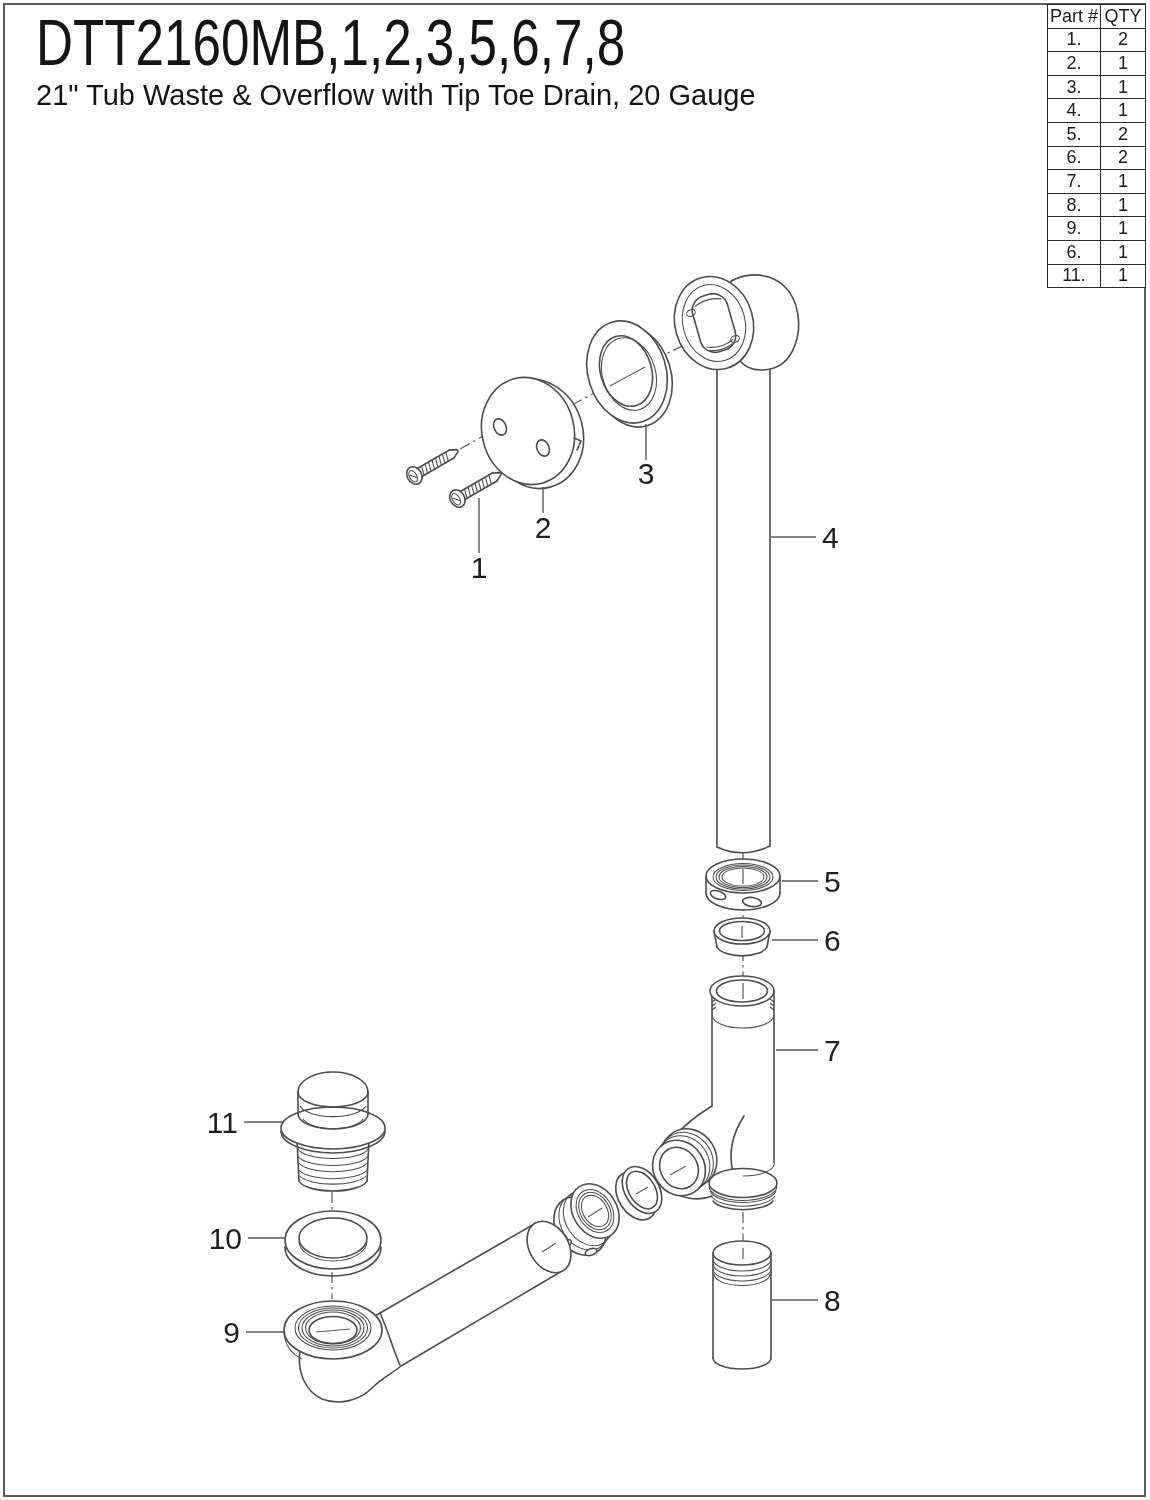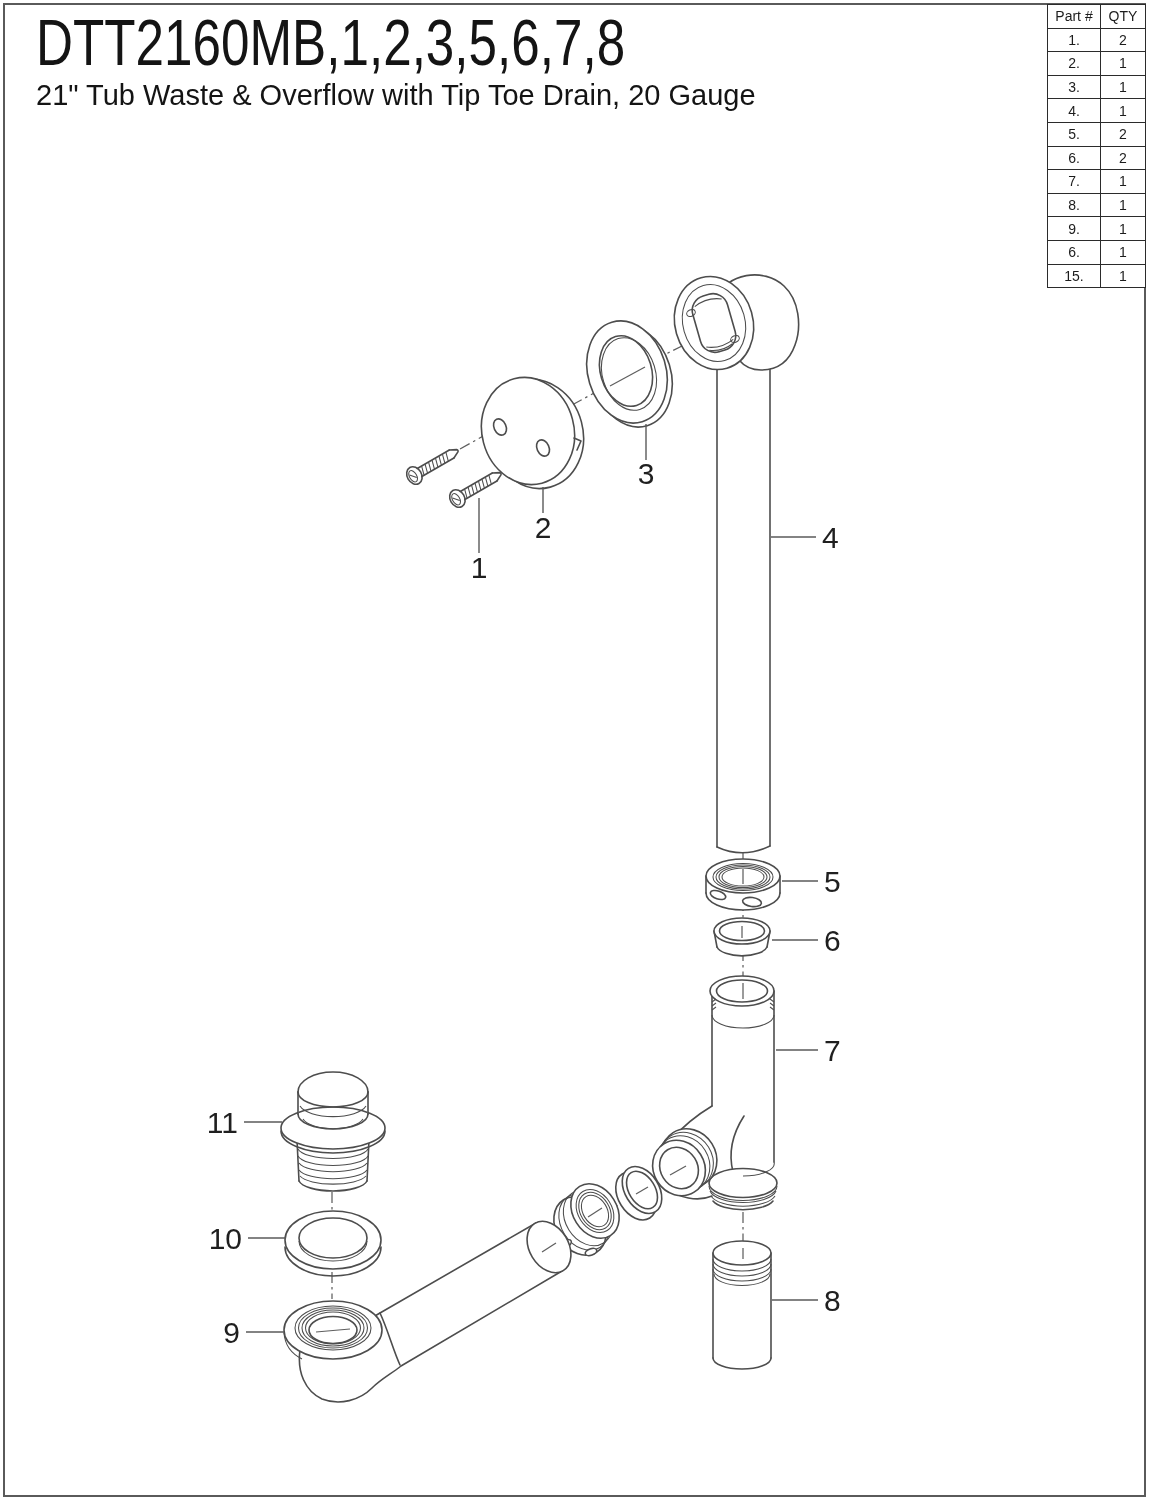--- a/index.html
+++ b/index.html
@@ -6,21 +6,21 @@
   .page{position:relative;width:1150px;height:1500px;background:#fff;overflow:hidden;
         font-family:"Liberation Sans", sans-serif;color:#1c1c1c;}
   .page-border{position:absolute;left:3px;top:3px;width:1139px;height:1490px;
         border:2px solid #5a5a5a;pointer-events:none;}
   .hdr{position:absolute;left:6px;top:10px;margin-left:30px;}
   .hdr .title{font-size:64px;line-height:1.05;white-space:nowrap;color:#141414;
         transform:scaleX(0.80);transform-origin:left top;letter-spacing:0px;}
   .hdr .subtitle{font-size:29px;margin-top:2px;white-space:nowrap;color:#141414;}
   .ftr{position:absolute;left:18px;top:1452px;font-size:21px;color:#333;}
   table.parts{position:absolute;left:1047px;top:4px;border-collapse:collapse;
-        background:#fff;font-size:14px;color:#1c1c1c;}
+        background:#fff;font-size:18px;color:#1c1c1c;}
   table.parts td,table.parts th{border:1.6px solid #2b2b2b;padding:0;text-align:center;
         font-weight:normal;height:22.6px;}
   table.parts .c-part{width:52px;}
   table.parts .c-qty{width:44px;}
   svg.diagram{position:absolute;left:0;top:0;}
   .ln{stroke:#4d4d4d;stroke-width:1.6;fill:none;stroke-linecap:round;stroke-linejoin:round;}
   .fw{stroke:#4d4d4d;stroke-width:1.6;fill:#ffffff;stroke-linejoin:round;}
   .fwq{stroke:none;fill:#ffffff;}
   .thin{stroke:#4d4d4d;stroke-width:1.05;fill:none;}
   .cl{stroke:#5f5f5f;stroke-width:1.25;fill:none;stroke-dasharray:11 4 2.5 4;}
@@ -346,19 +346,19 @@
     </tr>
     <tr>
       <td>9.</td>
       <td>1</td>
     </tr>
     <tr>
       <td>6.</td>
       <td>1</td>
     </tr>
     <tr>
-      <td>15.</td>
+      <td>11.</td>
       <td>1</td>
     </tr>
   </tbody>
     </table>
 
 </div>
 
 </body></html>

